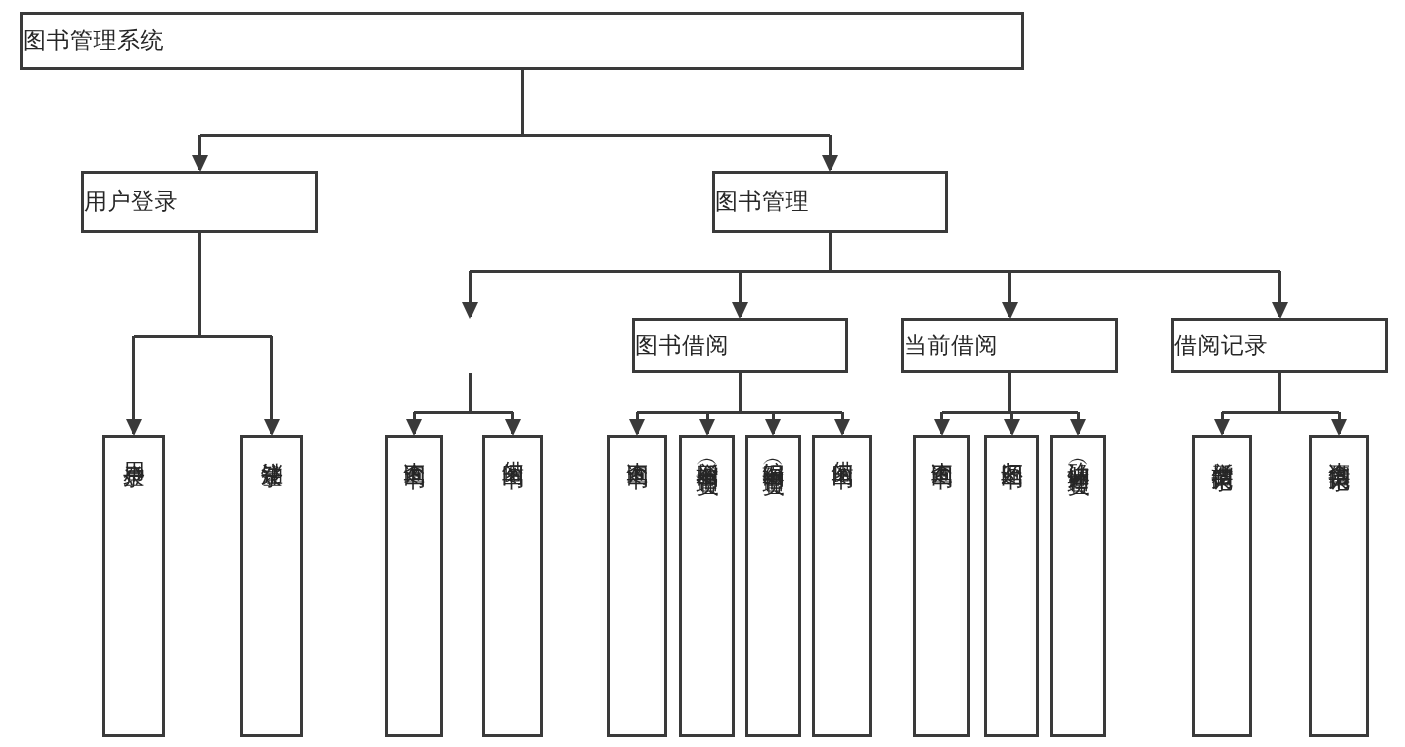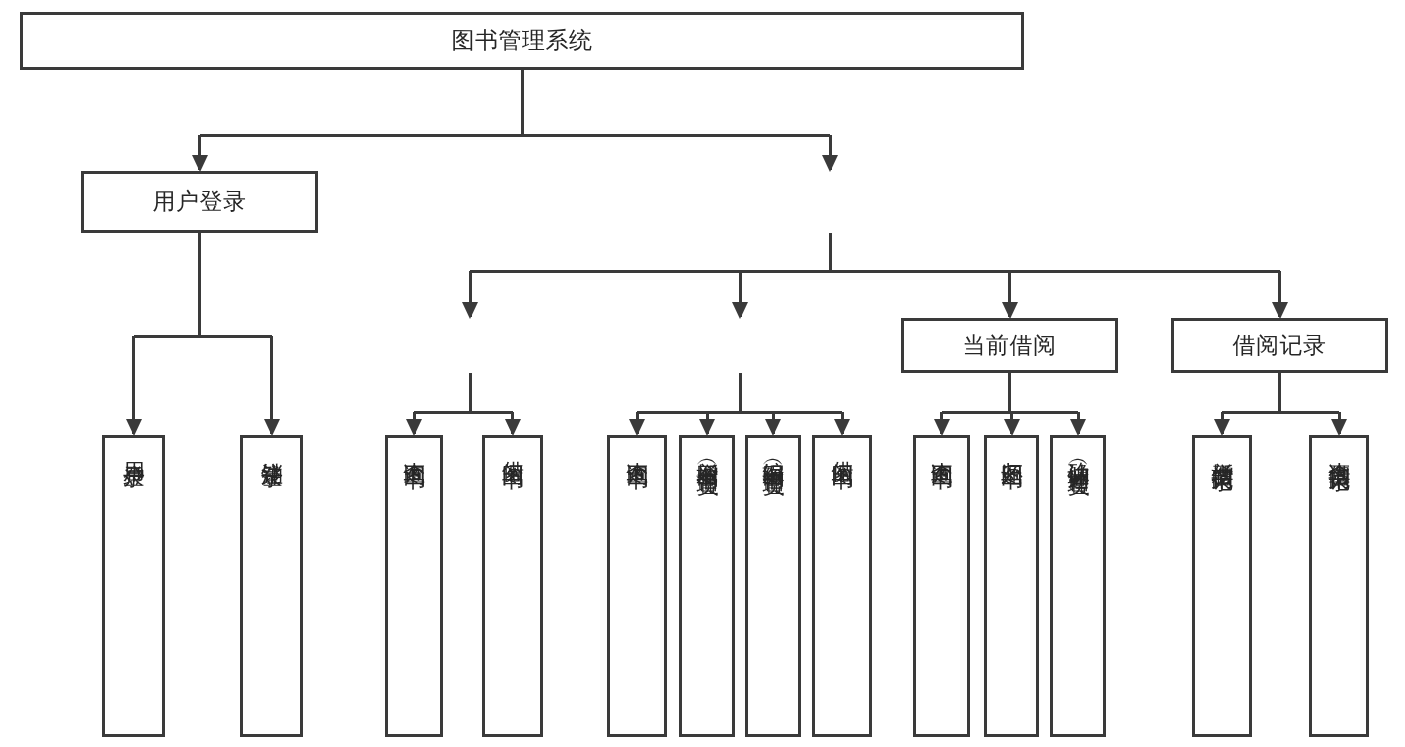--- a/index.html
+++ b/index.html
@@ -20,21 +20,21 @@
 
   
   .node {
     position: absolute;
     box-sizing: border-box;
     border: 3px solid #3a3a3a;
     background: #ffffff;
     color: #262626;
     display: flex;
     align-items: center;
-    justify-content: center;
+    justify-content: flex-start;
     text-align: center;
   }
   .node.root  { border-width: 3px; }
   .node .lbl-h {
     font-size: 23px;
     line-height: 1.1;
     letter-spacing: 0.5px;
     white-space: nowrap;
   }
 
@@ -86,21 +86,27 @@
 
 <div id="canvas">
 
   <div class="node root" id="node-root" style="left: 20px; top: 12px; width: 1004px; height: 58px;">
     <span class="lbl-h">图书管理系统</span>
   </div>
 
   <div class="node lvl2" id="node-user-login" style="left: 81px; top: 171px; width: 237px; height: 62px;">
     <span class="lbl-h">用户登录</span>
   </div>
-
+  <div class="node lvl2" id="node-book-management" style="left: 712px; top: 171px; width: 236px; height: 62px;">
+    <span class="lbl-h">图书管理</span>
+  </div>
+
+  <div class="node lvl3" id="node-book-borrow" style="left: 632px; top: 318px; width: 216px; height: 55px;">
+    <span class="lbl-h">图书借阅</span>
+  </div>
   <div class="node lvl3" id="node-current-borrow" style="left: 901px; top: 318px; width: 217px; height: 55px;">
     <span class="lbl-h">当前借阅</span>
   </div>
   <div class="node lvl3" id="node-borrow-record" style="left: 1171px; top: 318px; width: 217px; height: 55px;">
     <span class="lbl-h">借阅记录</span>
   </div>
 
   <div id="leaf-container">
       <div class="node leaf" id="node-leaf-user-login" style="left: 102px; top: 435px; width: 63px; height: 302px;">
         <span class="lbl-v">用户登录</span>

